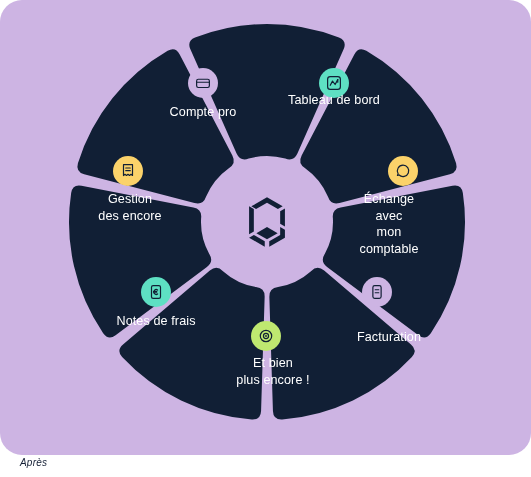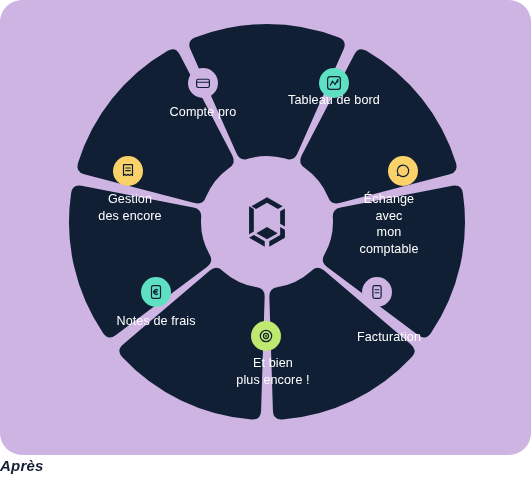--- a/index.html
+++ b/index.html
@@ -59,26 +59,26 @@
   #center-logo {
     position: absolute;
     left: 267px;
     top: 222px;
     width: 56px;
     height: 56px;
     transform: translate(-50%, -50%);
   }
   #caption {
     position: absolute;
-    left: 0;
+    left: 20px;
     top: 457px;
     font-family: "Liberation Sans", sans-serif;
     font-style: italic;
-    font-weight: bold;
-    font-size: 15px;
+    font-weight: normal;
+    font-size: 10px;
     color: #141f35;
     letter-spacing: 0.2px;
   }
 </style>
 </head>
 <body>
 
 <div id="stage">
 
   <div id="card"></div>

